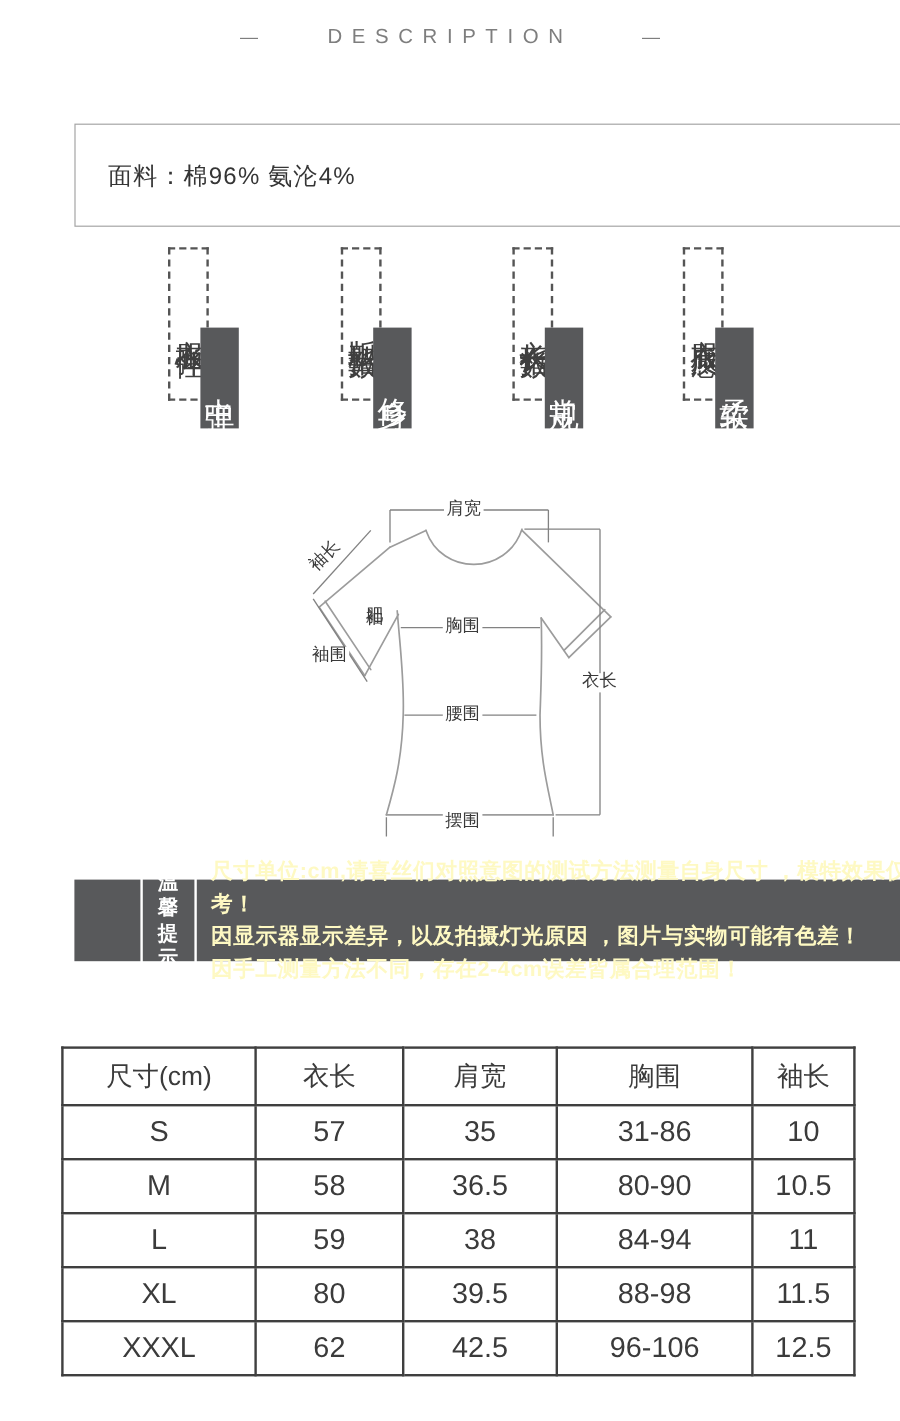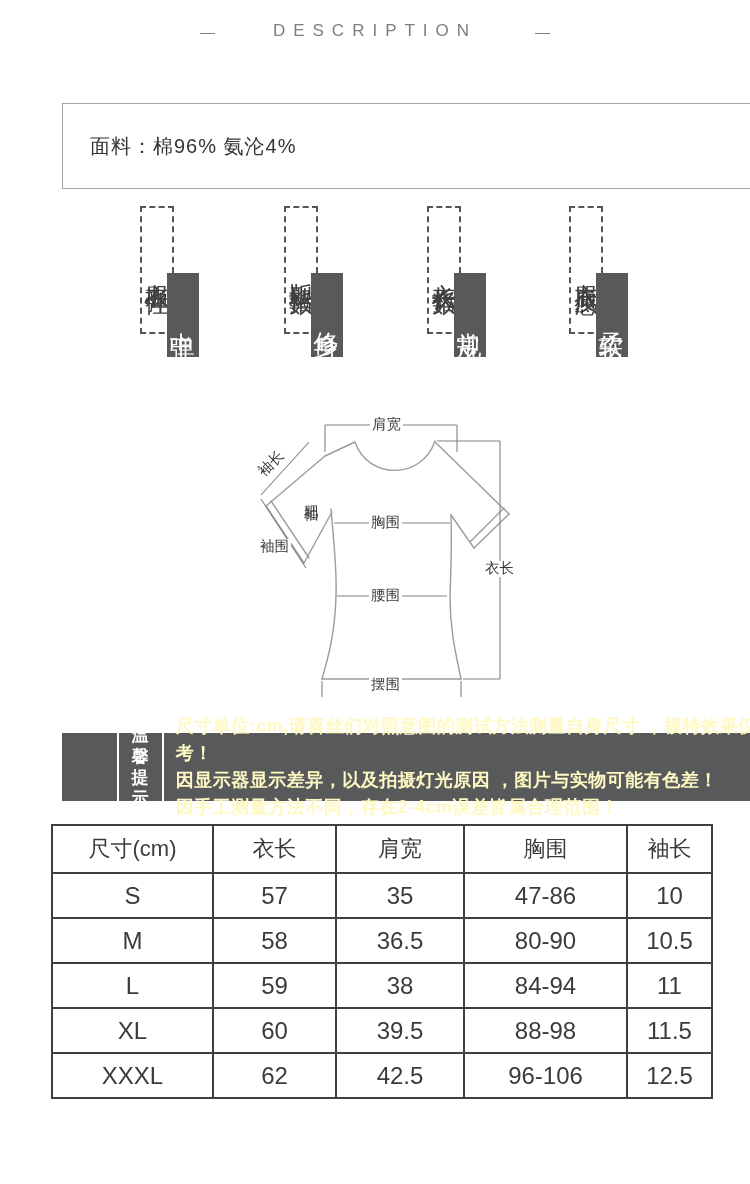--- a/index.html
+++ b/index.html
@@ -69,21 +69,21 @@
   }
   .tips-badge{
     margin-left:55px;border:2px solid #fff;color:#fff;
     font-size:17px;font-weight:bold;line-height:1.25;
     padding:2px 4px;text-align:center;letter-spacing:1px;
   }
   .tips-lines{margin-left:12px;color:#fef9c3;font-size:18px;font-weight:bold;line-height:1.5;letter-spacing:0.5px;}
 
   
   table.size-table{
-    position:absolute;left:51px;top:824px;width:660px;
+    position:absolute;left:51px;top:872px;width:660px;
     border-collapse:collapse;table-layout:fixed;text-align:center;
     color:#3b3b3b;
   }
   .size-table th,.size-table td{border:2px solid #3f3f3f;padding:0;}
   .size-table th{height:46px;font-size:22px;font-weight:500;}
   .size-table td{height:43px;font-size:24px;font-weight:400;}
 </style>
 </head>
 <body>
 
@@ -194,40 +194,40 @@
       <th>肩宽</th>
       <th>胸围</th>
       <th>袖长</th>
     </tr>
   </thead>
   <tbody>
     <tr>
       <td>S</td>
       <td>57</td>
       <td>35</td>
-      <td>47-86</td>
+      <td>31-86</td>
       <td>10</td>
     </tr>
     <tr>
       <td>M</td>
       <td>58</td>
       <td>36.5</td>
       <td>80-90</td>
       <td>10.5</td>
     </tr>
     <tr>
       <td>L</td>
       <td>59</td>
       <td>38</td>
       <td>84-94</td>
       <td>11</td>
     </tr>
     <tr>
       <td>XL</td>
-      <td>60</td>
+      <td>80</td>
       <td>39.5</td>
       <td>88-98</td>
       <td>11.5</td>
     </tr>
     <tr>
       <td>XXXL</td>
       <td>62</td>
       <td>42.5</td>
       <td>96-106</td>
       <td>12.5</td>

